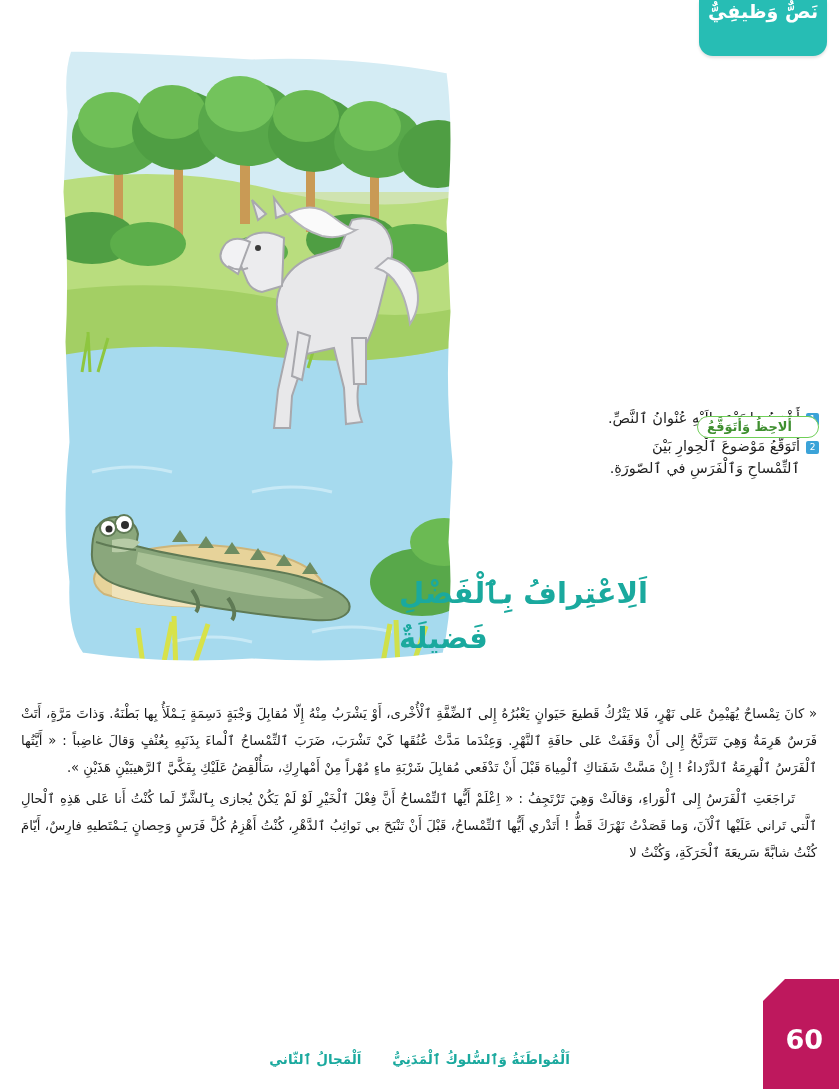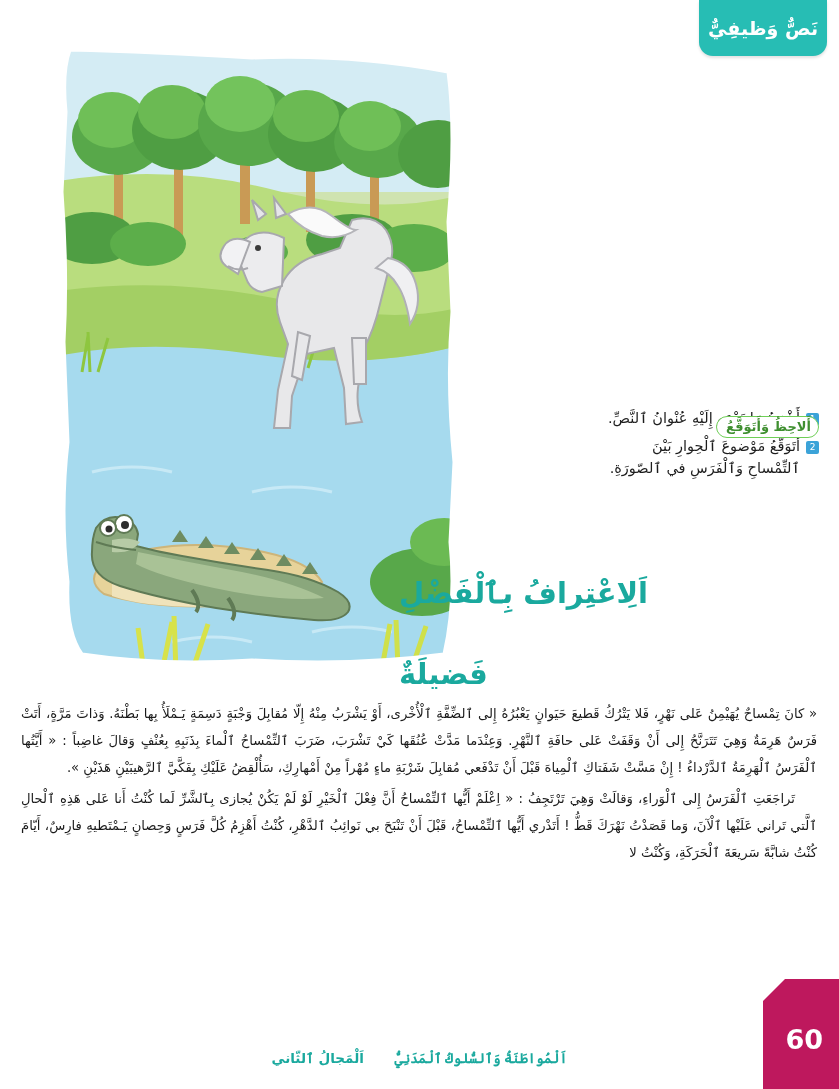--- a/index.html
+++ b/index.html
@@ -19,21 +19,21 @@
   .banner-tab {
     position: absolute;
     top: 0;
     right: 12px;
     width: 128px;
     height: 56px;
     background: #27bdb4;
     border-radius: 0 0 14px 14px;
     box-shadow: 0 2px 3px rgba(0,0,0,0.12);
     display: flex;
-    align-items: center;
+    align-items: flex-start;
     justify-content: center;
   }
   .banner-tab span {
     color: #ffffff;
     font-size: 19px;
     font-weight: bold;
     letter-spacing: 0.5px;
     white-space: nowrap;
     direction: rtl;
   }
@@ -56,21 +56,21 @@
     width: 310px;
     direction: rtl;
   }
   .observe-label {
     position: absolute;
     right: 0;
     top: 8px;
     background: #ffffff;
     border: 1.6px solid #6fcf57;
     border-radius: 12px;
-    padding: 2px 7px 3px 9px;
+    padding: 2px 26px 3px 9px;
     color: #3f8f30;
     font-size: 13px;
     font-weight: bold;
     white-space: nowrap;
   }
   .observe-list {
     margin: 0;
     padding: 0 0 0 0;
     list-style: none;
     margin-right: 0;
@@ -106,21 +106,21 @@
     right: 40px;
     top: 552px;
     width: 400px;
     text-align: left;
     direction: rtl;
     color: #1aa99e;
     font-size: 29px;
     font-weight: bold;
     line-height: 1.55;
   }
-  .lesson-title .l2 { display: block; margin-top: 36px; }
+  .lesson-title .l2 { display: block; }
 
   
   .body-text {
     position: absolute;
     right: 22px;
     top: 700px;
     width: 796px;
     direction: rtl;
     color: #1a1a1a;
     font-size: 13.2px;
@@ -135,21 +135,21 @@
     position: absolute;
     left: 0;
     right: 0;
     bottom: 22px;
     text-align: center;
     direction: rtl;
     color: #1aa99e;
     font-size: 13.5px;
     font-weight: bold;
   }
-  .footer-center .fc-right { margin-left: 26px; font-family: Liberation Serif, serif; }
+  .footer-center .fc-right { margin-left: 26px; }
 
   .page-tab {
     position: absolute;
     right: 0;
     bottom: 0;
     width: 76px;
     height: 110px;
     background: #be185d;
     border-radius: 14px 0 0 0;
     text-align: center;

